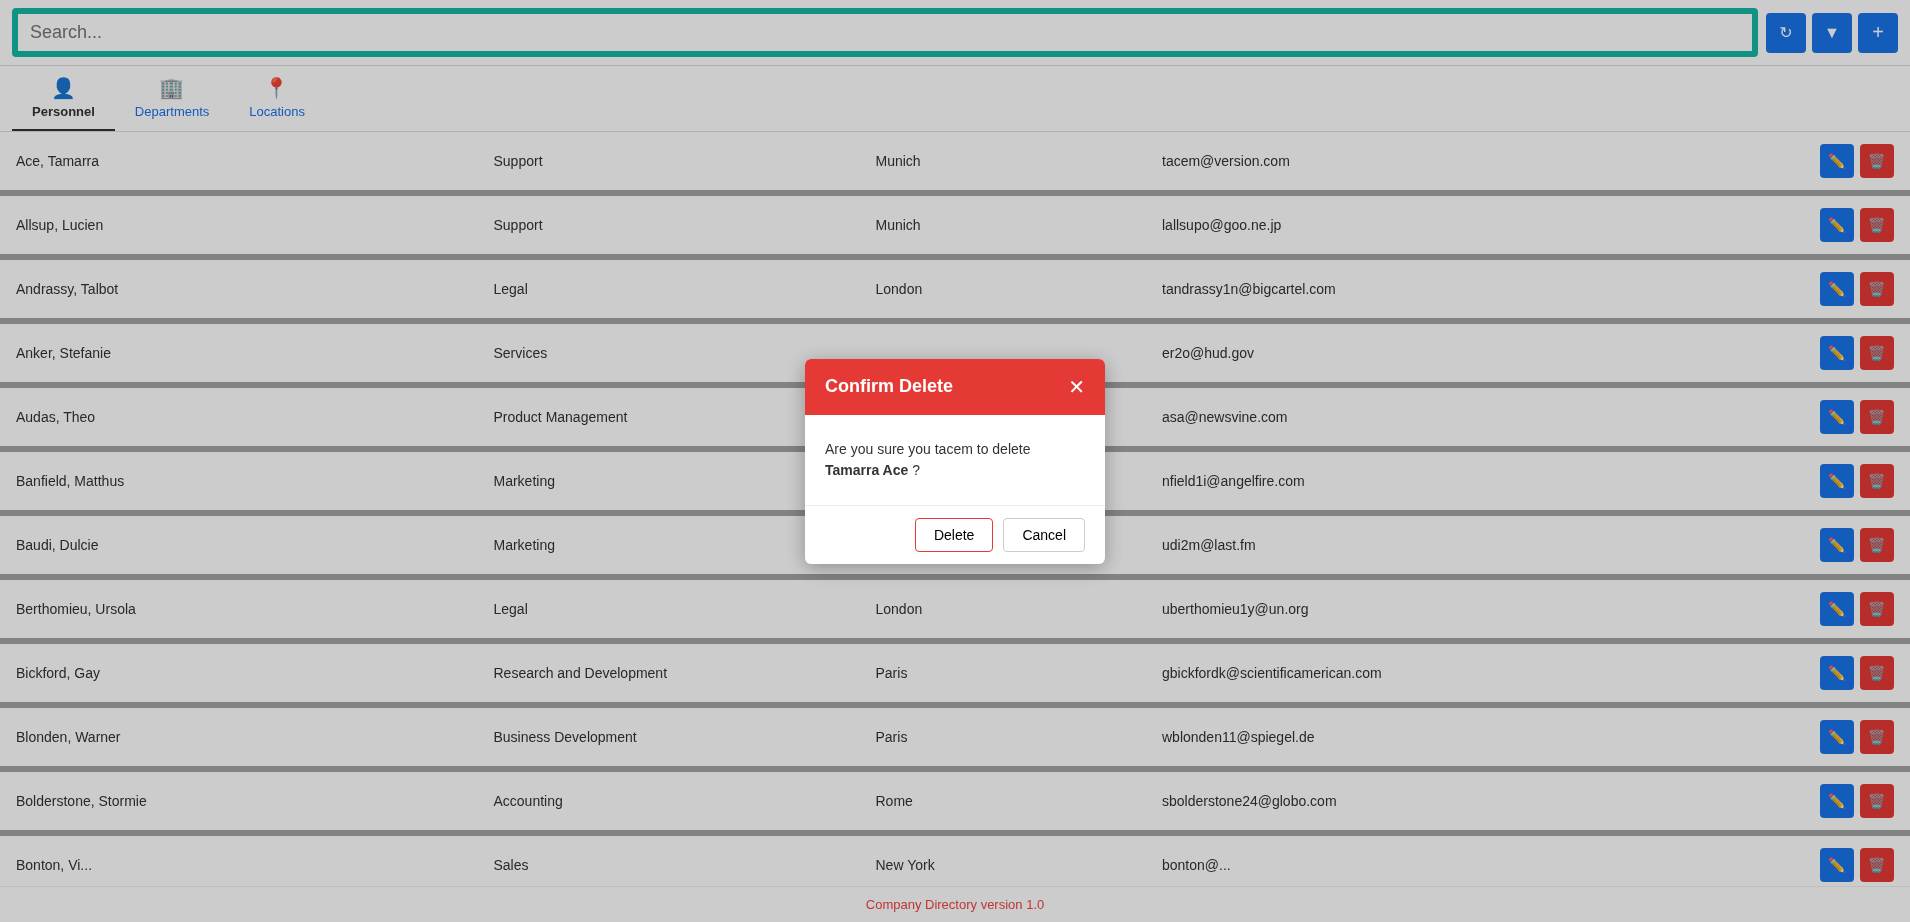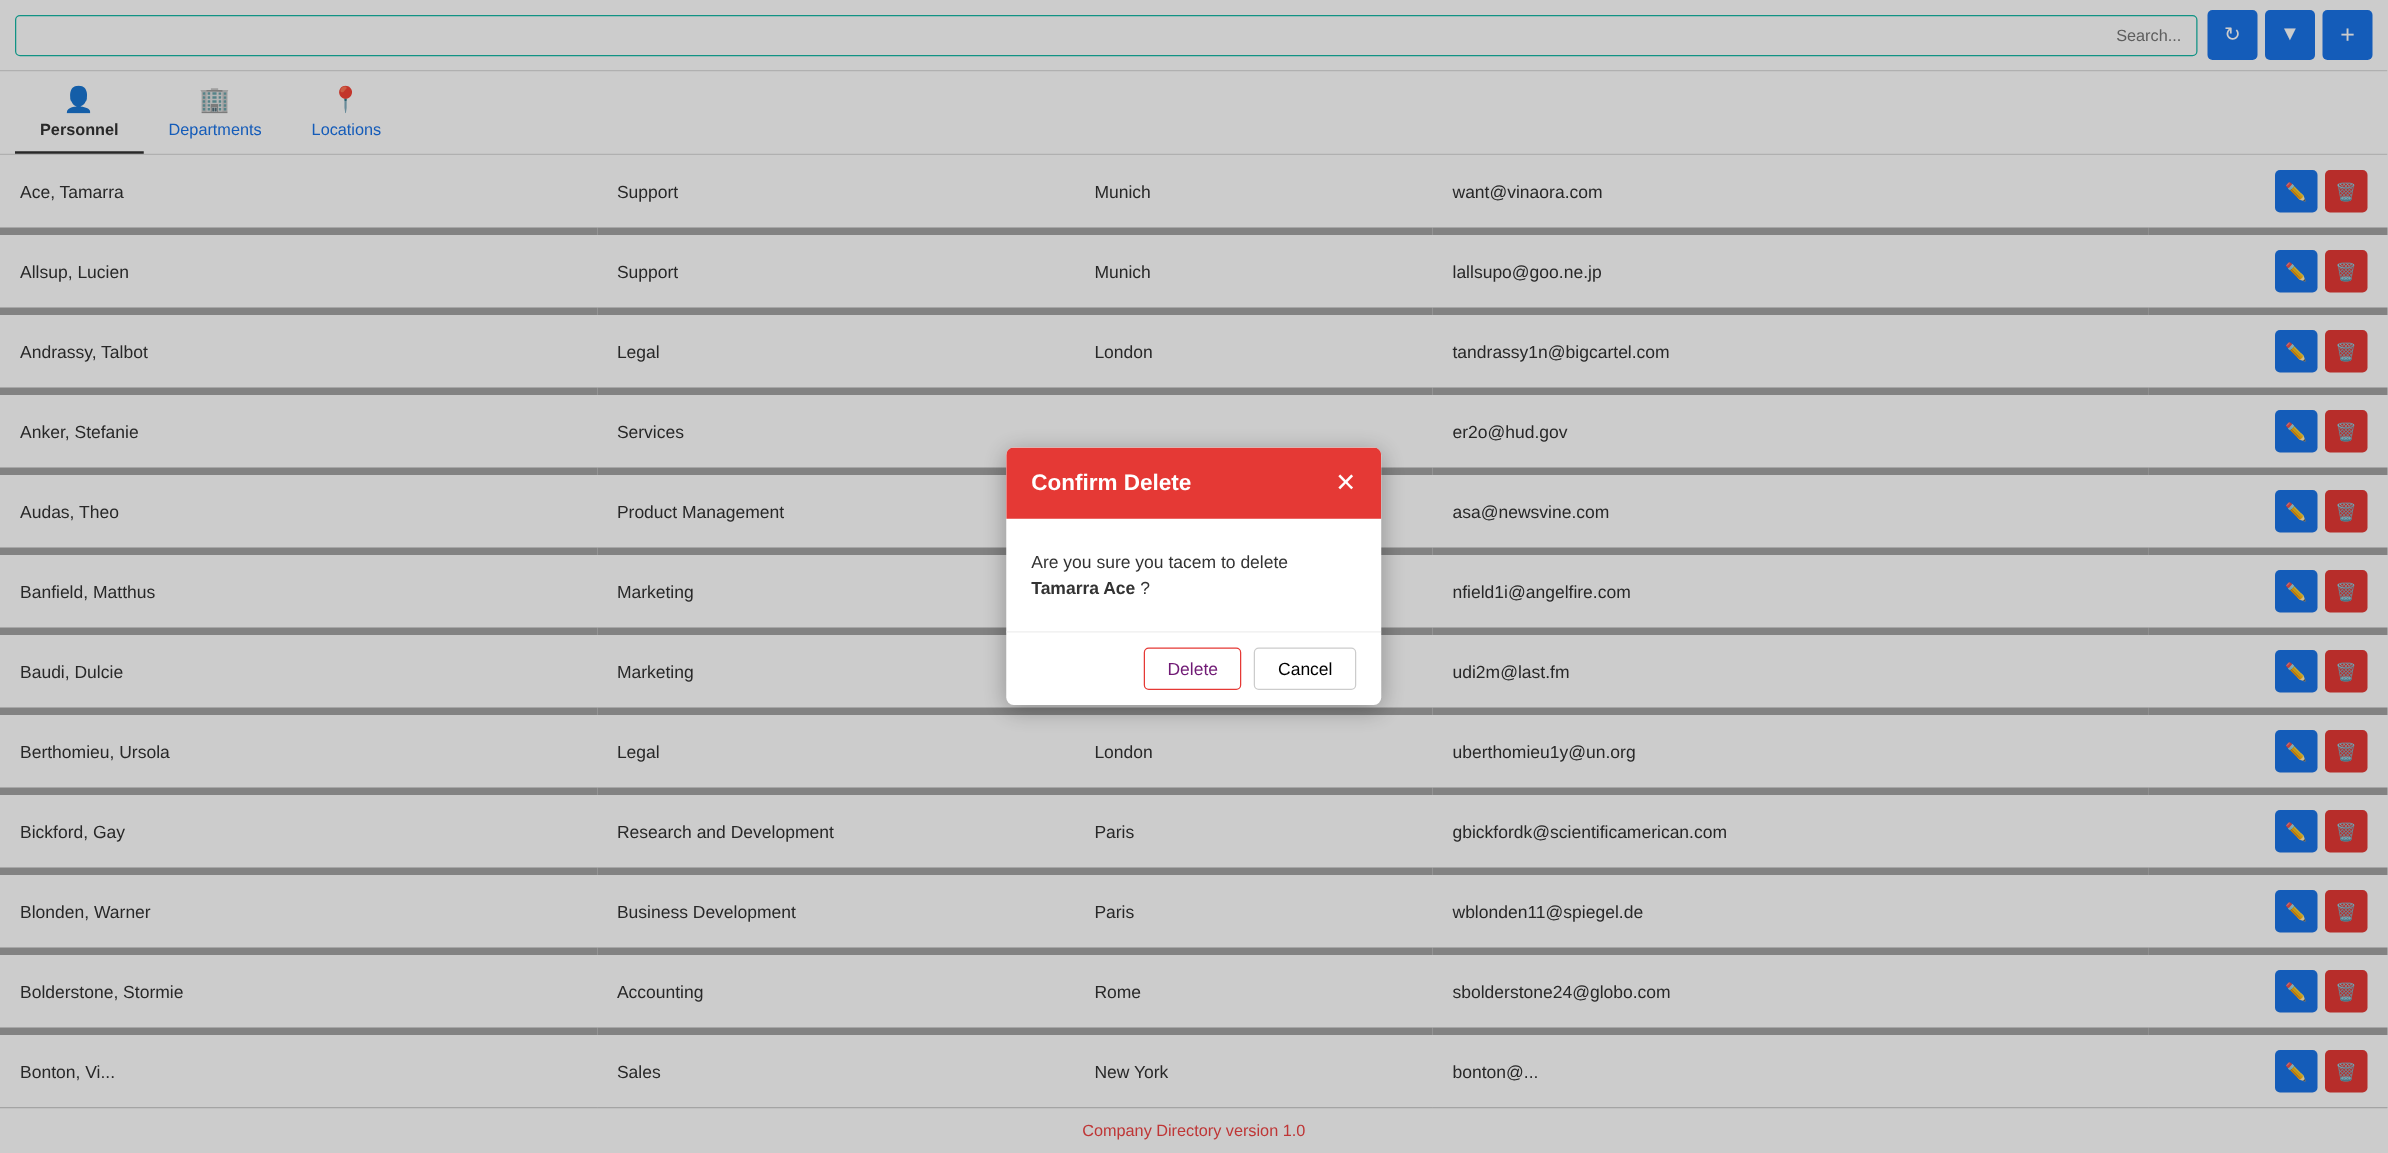--- a/index.html
+++ b/index.html
@@ -3,21 +3,21 @@
   <meta charset="utf-8">
   <style>
     * { box-sizing: border-box; margin: 0; padding: 0; }
     body { font-family: Arial, sans-serif; font-size: 14px; background: #fff; color: #333; height: 922px; overflow: hidden; display: flex; flex-direction: column; }
 
     
     .search-bar {
       display: flex; align-items: center; padding: 8px 12px; border-bottom: 1px solid #ddd; gap: 8px;
     }
     .search-input {
-      flex: 1; padding: 8px 12px; border: 1px solid #14b8a6; border-radius: 4px; font-size: 13px; outline: none; text-align: right;
+      flex: 1; padding: 8px 12px; border: 6px solid #14b8a6; border-radius: 4px; font-size: 18px; outline: none;
     }
     .header-actions {
       display: flex; gap: 6px;
     }
     .btn-icon {
       width: 40px; height: 40px; border-radius: 4px; border: none; cursor: pointer; display: flex; align-items: center; justify-content: center; font-size: 16px; color: #fff; background: #1a73e8;
     }
     .btn-icon.add { background: #1a73e8; font-size: 20px; }
 
     
@@ -67,21 +67,21 @@
       background: #fff; border-radius: 6px; width: 300px; box-shadow: 0 4px 20px rgba(0,0,0,0.3); overflow: hidden;
     }
     .modal-header {
       background: #e53935; color: #fff; padding: 16px 20px; display: flex; align-items: center; justify-content: space-between;
     }
     .modal-header-title { font-size: 18px; font-weight: bold; }
     .modal-close { background: none; border: none; color: #fff; font-size: 20px; cursor: pointer; }
     .modal-body { padding: 24px 20px; font-size: 14px; color: #333; line-height: 1.5; }
     .modal-body .name { font-weight: bold; }
     .modal-footer { padding: 12px 20px; display: flex; justify-content: flex-end; gap: 10px; border-top: 1px solid #eee; }
-    .btn-modal-delete { background: #fff; color: #701a75; border: 1px solid #e53935; border-radius: 4px; padding: 8px 18px; cursor: pointer; font-size: 14px; }
+    .btn-modal-delete { background: #fff; color: #000000; border: 1px solid #e53935; border-radius: 4px; padding: 8px 18px; cursor: pointer; font-size: 14px; }
     .btn-modal-cancel { background: #fff; color: #000000; border: 1px solid #ccc; border-radius: 4px; padding: 8px 18px; cursor: pointer; font-size: 14px; }
   </style>
 </head>
 <body>
 
 <div class="search-bar">
   <input class="search-input" type="text" placeholder="Search..." style="">
   <div class="header-actions">
     <button class="btn-icon">↻</button>
     <button class="btn-icon">▼</button>
@@ -104,21 +104,21 @@
   </div>
 </div>
 
 <div class="table-container">
   <table>
     <tbody id="table-body">
     <tr>
       <td class="col-name">Ace, Tamarra</td>
       <td class="col-dept">Support</td>
       <td class="col-loc">Munich</td>
-      <td class="col-email">want@vinaora.com</td>
+      <td class="col-email">tacem@version.com</td>
       <td class="col-actions">
         <div class="action-btns">
           <button class="btn-edit">✏️</button>
           <button class="btn-delete">🗑️</button>
         </div>
       </td>
     </tr>
         <tr>
       <td class="col-name">Allsup, Lucien</td>
       <td class="col-dept">Support</td>

